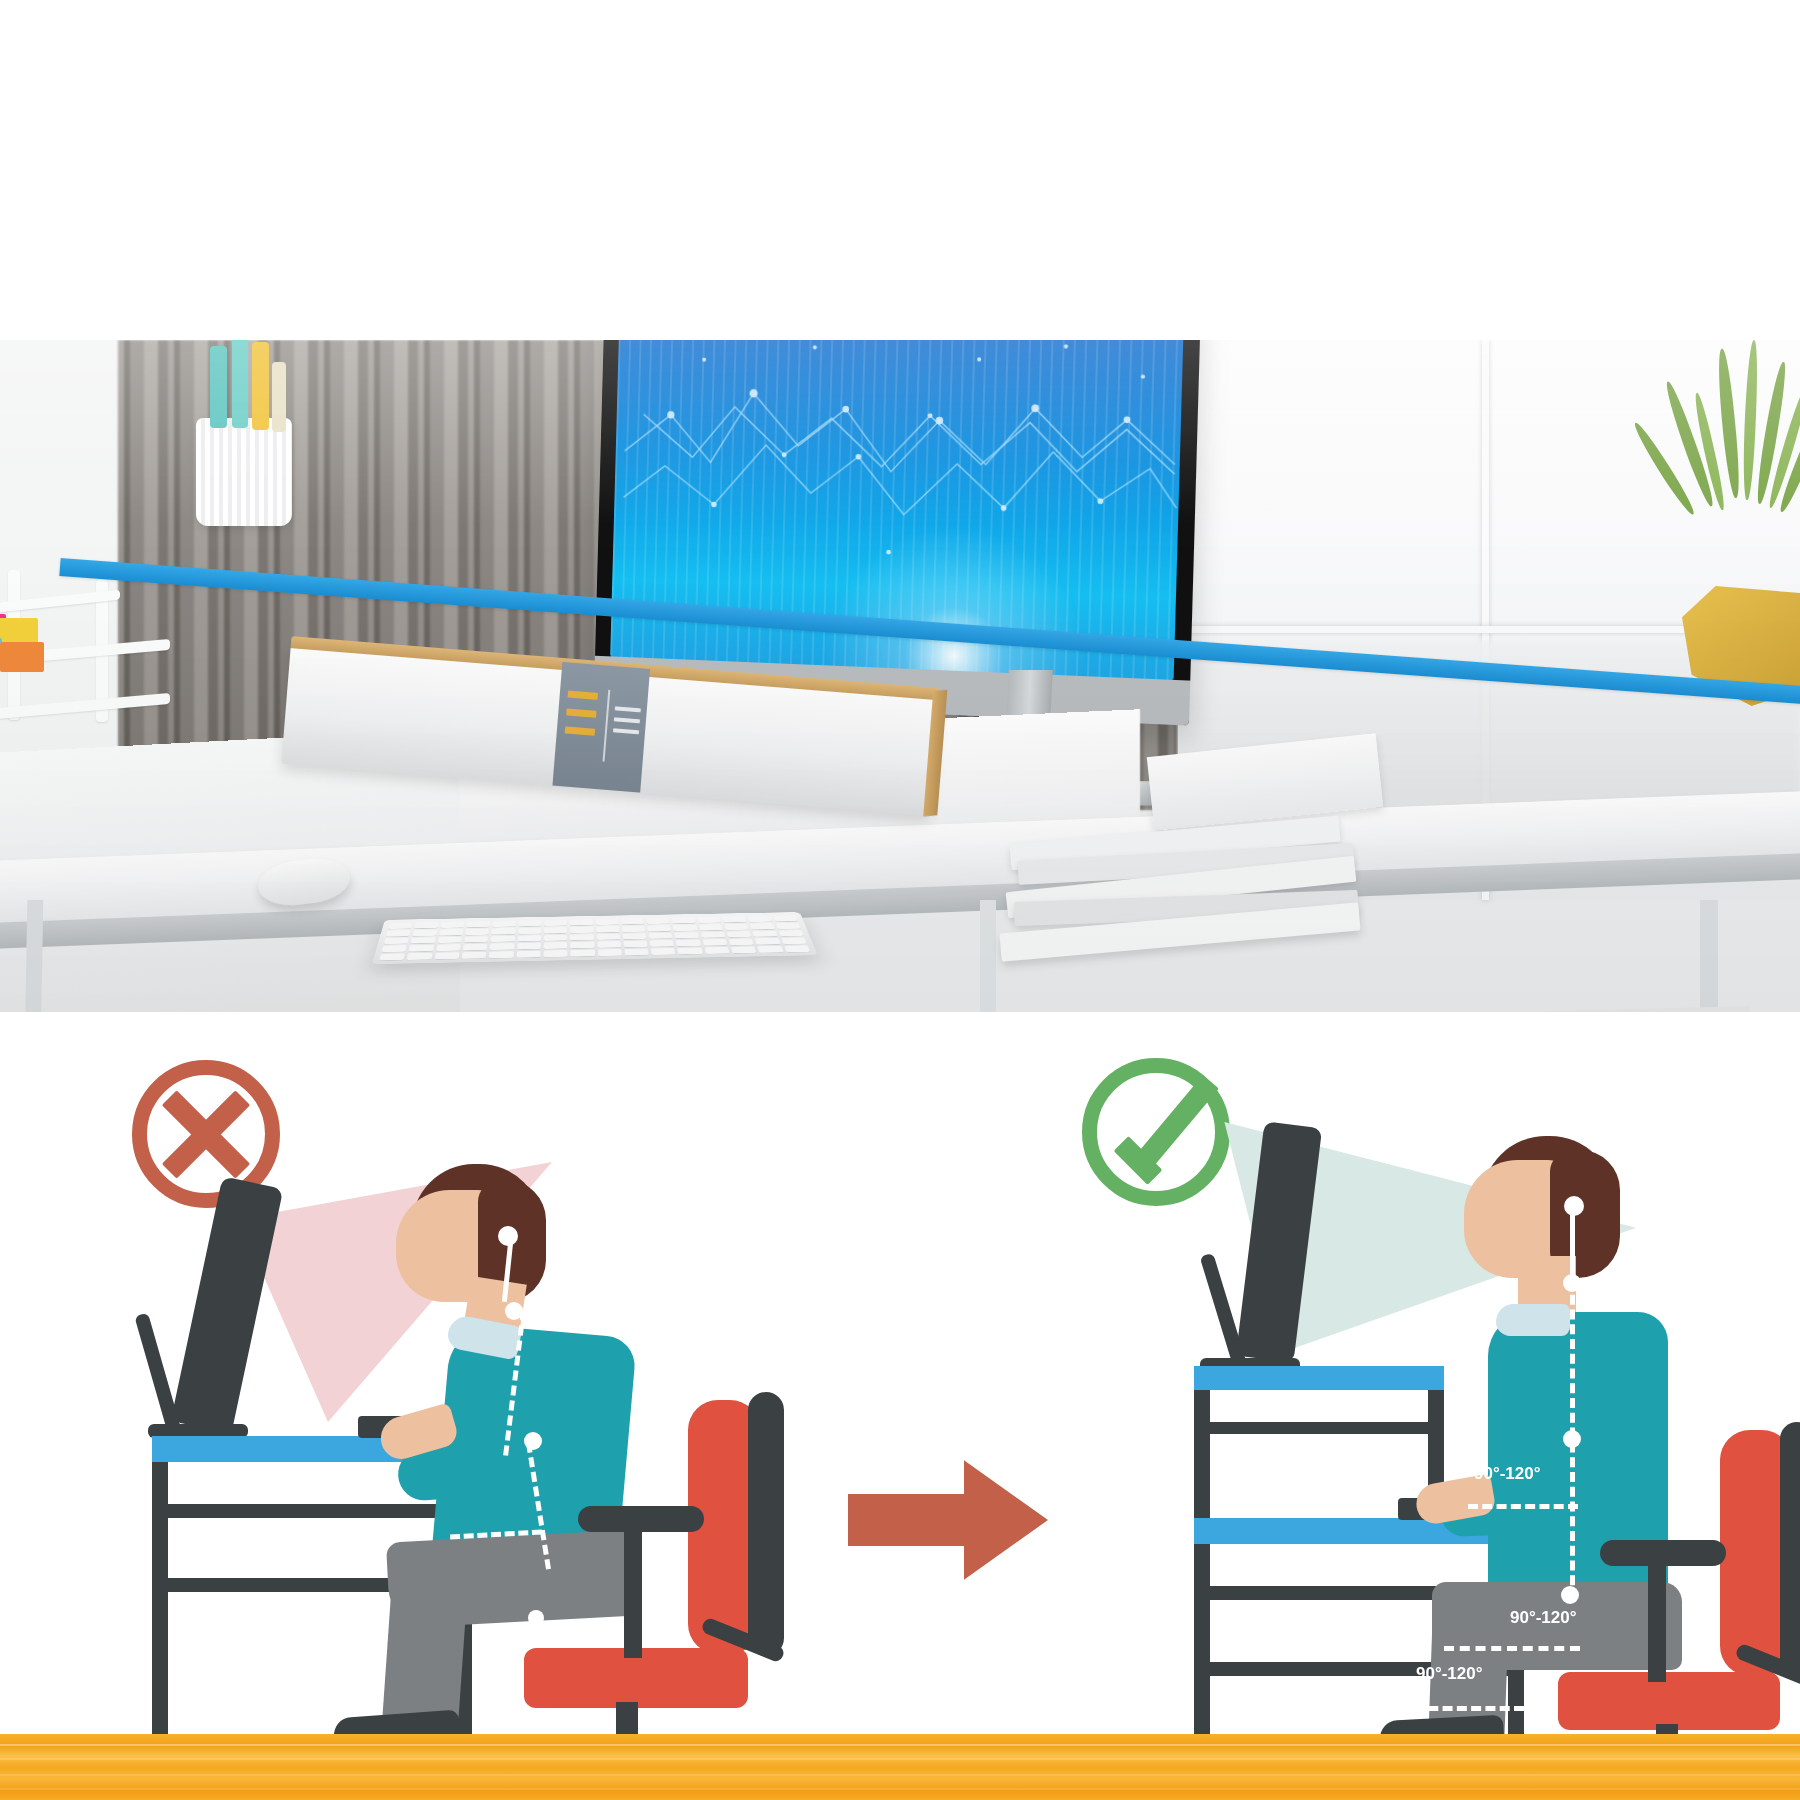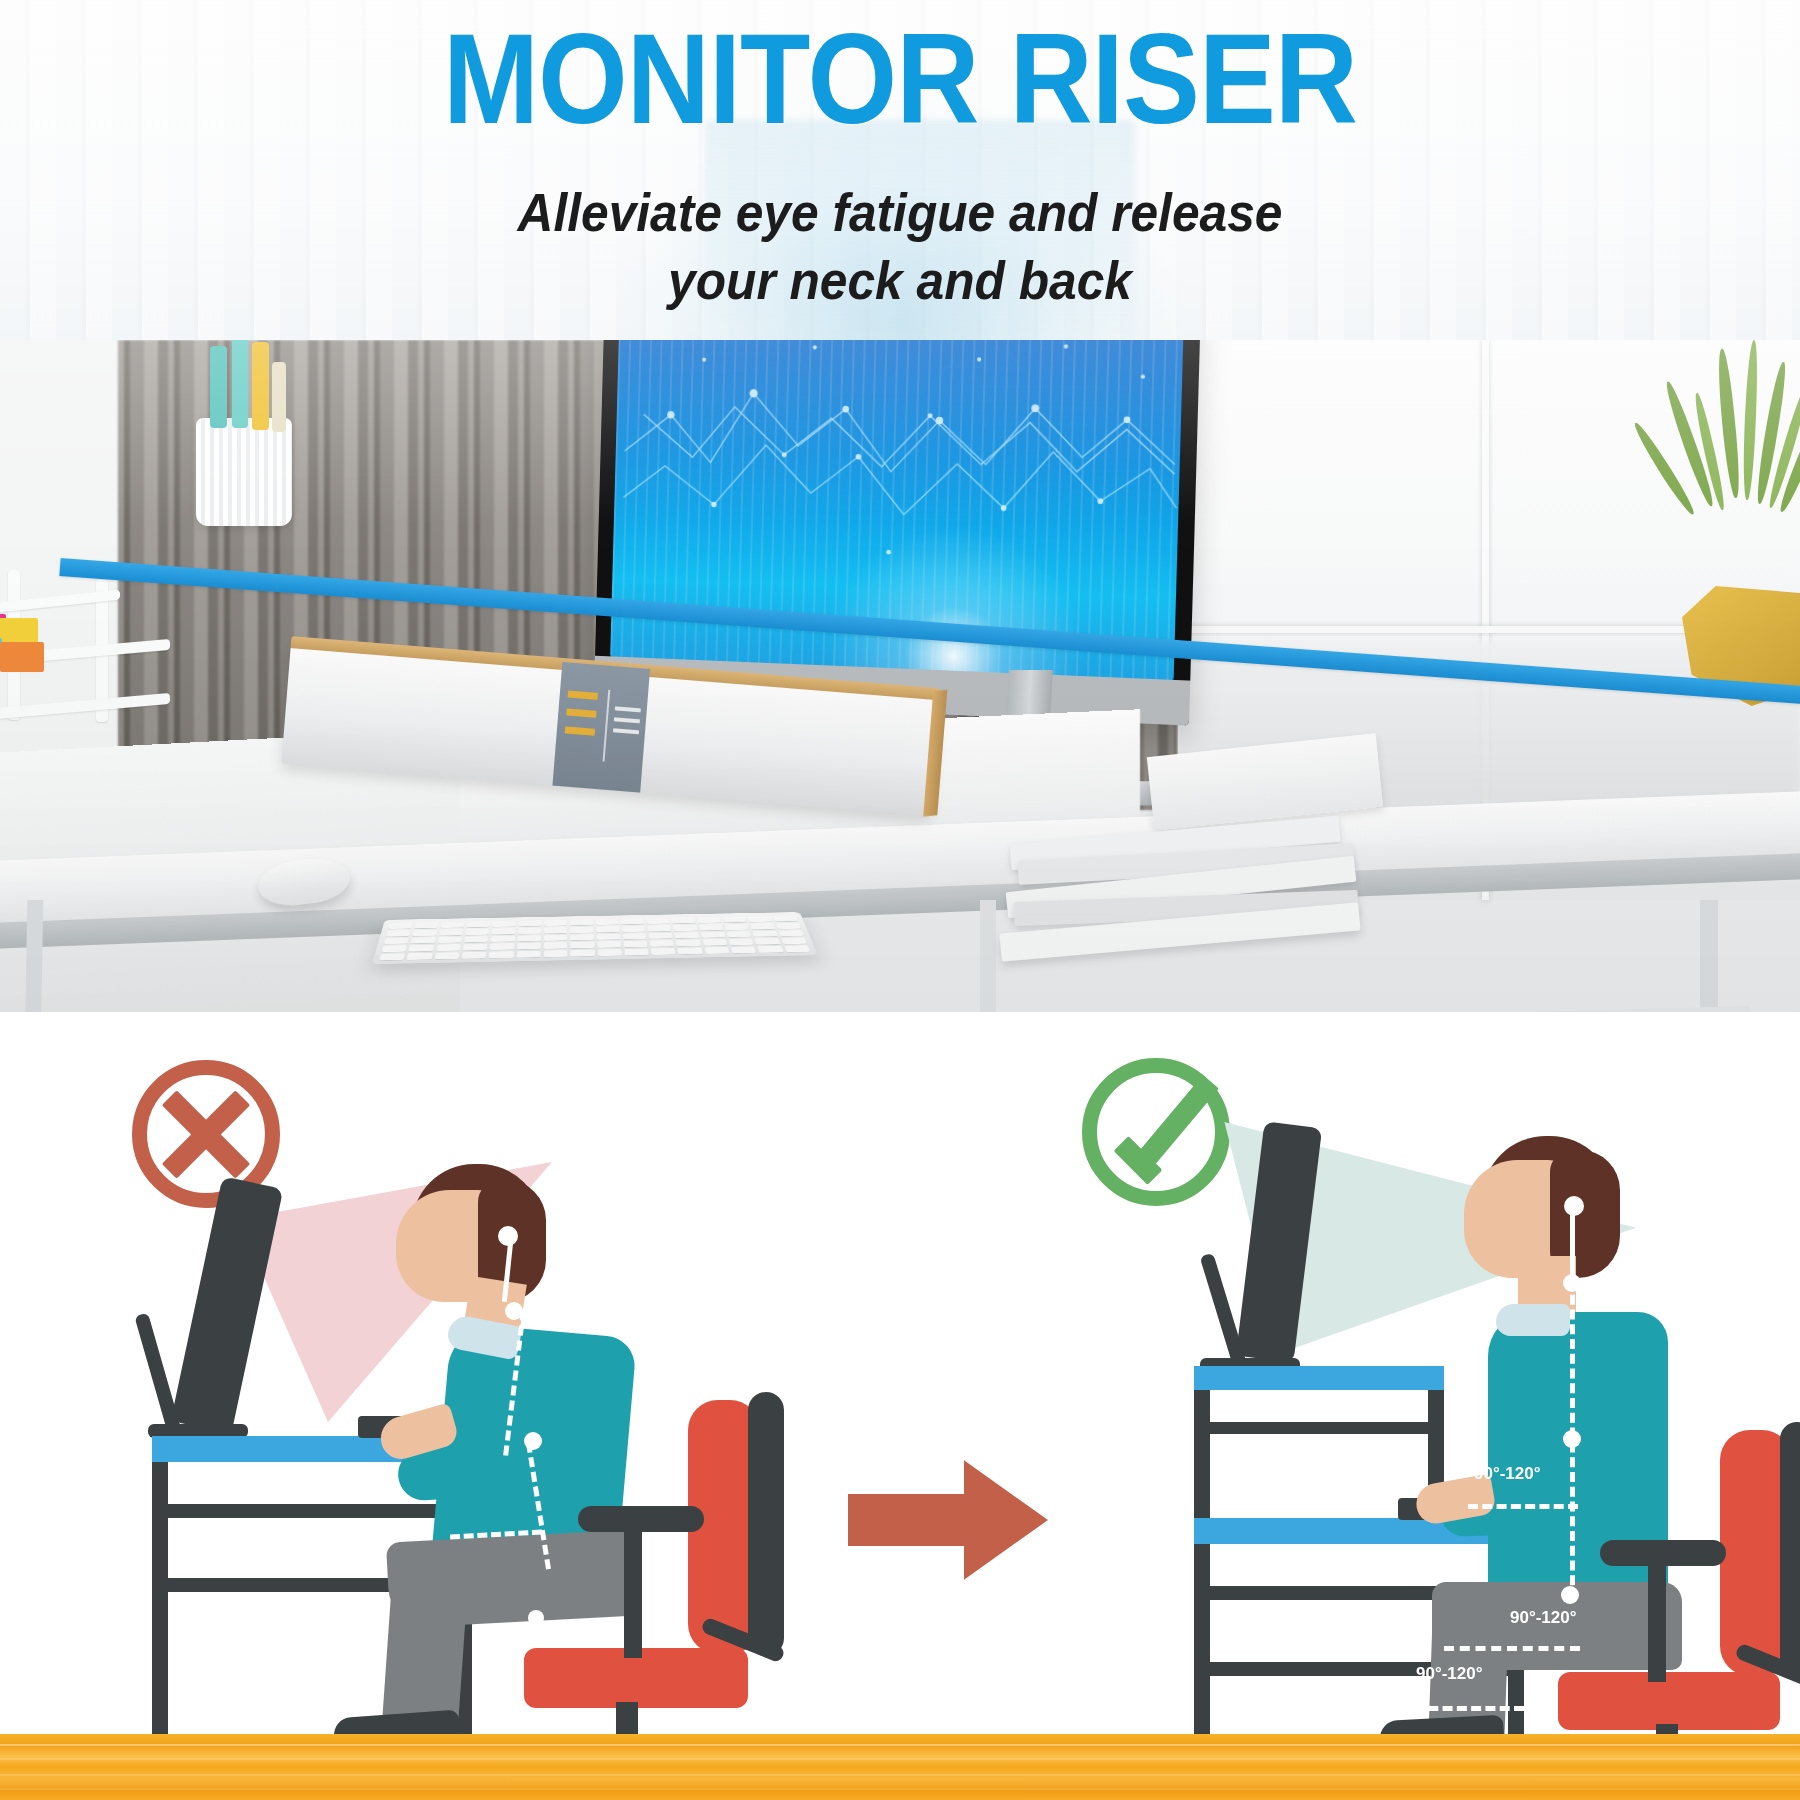--- a/index.html
+++ b/index.html
@@ -183,30 +183,20 @@
   
   .floor{position:absolute;left:0;top:1734px;width:1800px;height:66px;
     background:linear-gradient(180deg,#f7b12a 0%,#f2a11b 18%,#fbc04b 34%,#f5a81f 50%,#f8b63a 68%,#f29e15 86%,#f7ac25 100%);}
   .floor-line{position:absolute;left:0;width:1800px;height:2px;background:rgba(255,255,255,.35);}
 </style>
 </head>
 <body>
 
 <div class="page">
 
-  <div class="header">
-    <div class="hdr-stripes"></div>
-    <div class="hdr-mon-ghost"></div>
-    <div class="hdr-glow"></div>
-    <div class="title">MONITOR RISER</div>
-    <div class="subtitle">
-      <span>Alleviate eye fatigue and release</span>
-      <span>your neck and back</span>
-    </div>
-  </div>
 
   <div class="hero">
 
     <div class="h-wallL"></div>
     <div class="curtain"></div>
     <div class="curtain-sh"></div>
 
     <div class="win"></div>
     <div class="win-m-v" style="left:1482px"></div>
     <div class="win-m-h" style="top:286px"></div>

